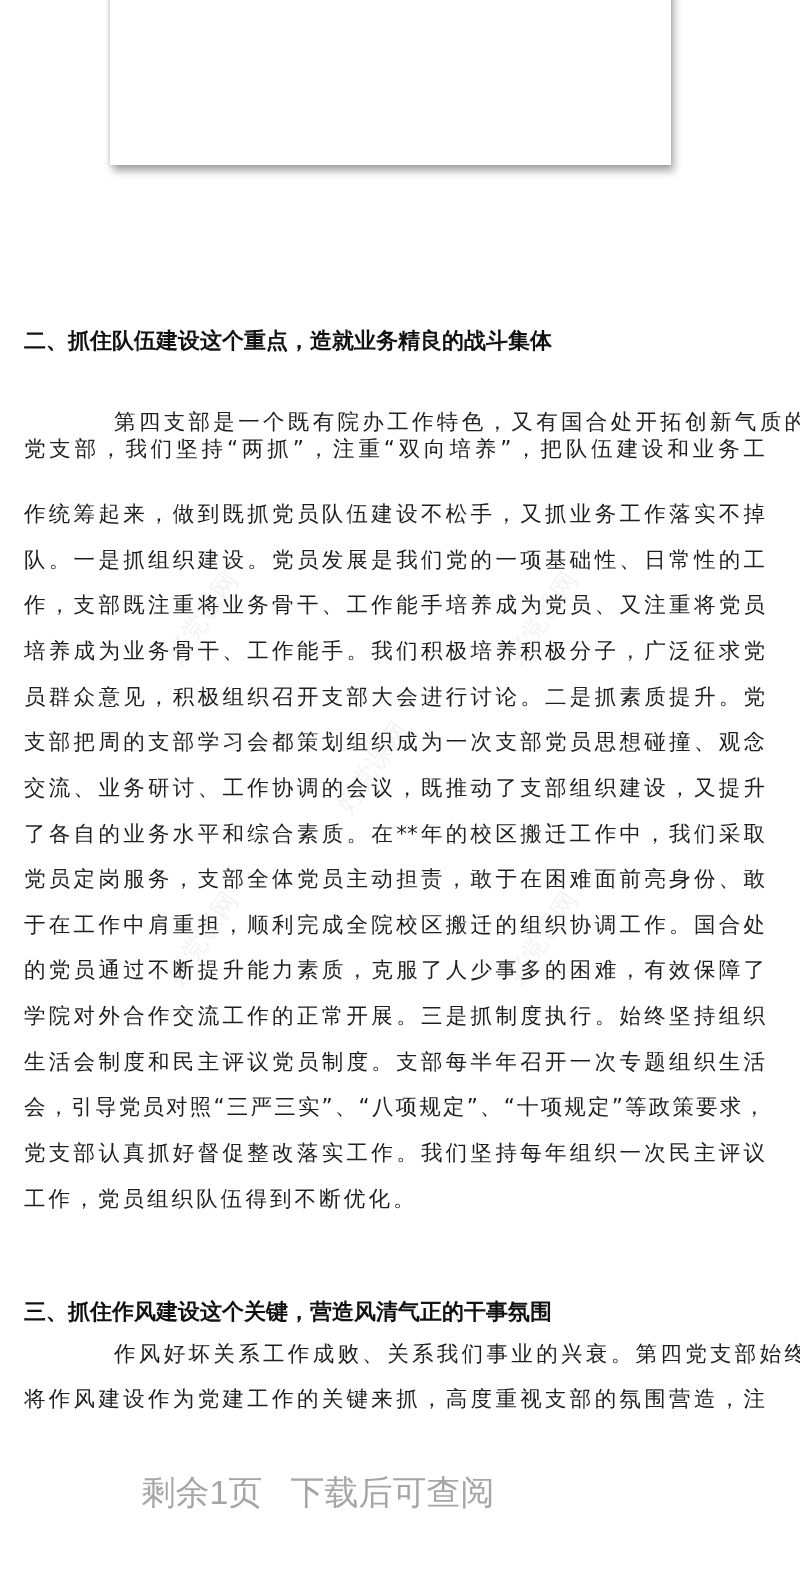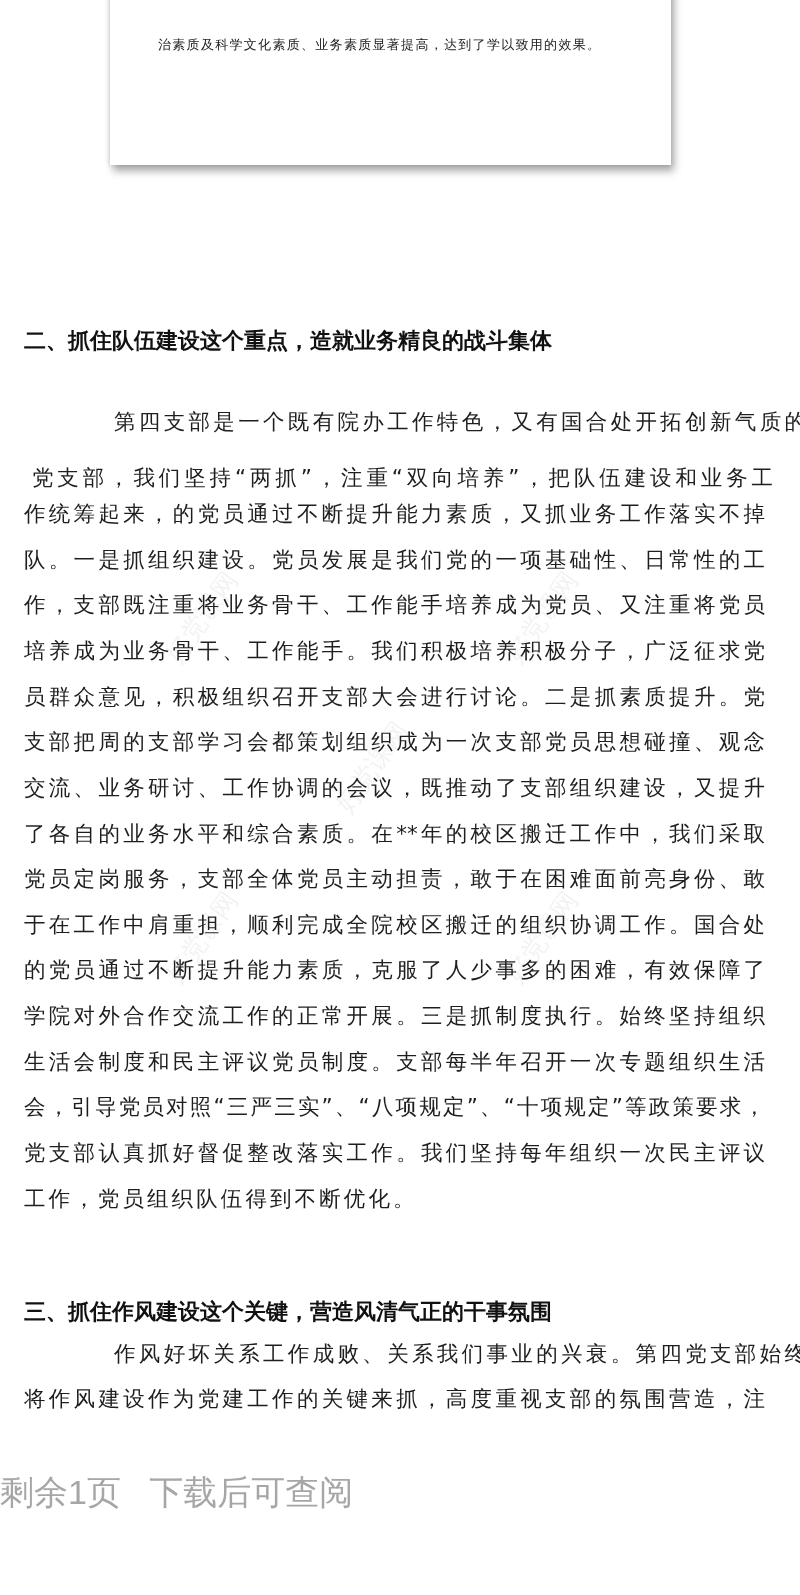--- a/index.html
+++ b/index.html
@@ -25,46 +25,45 @@
   .line {
     position: absolute; left: 24px; width: 741px; height: 30px;
     font-size: 21.5px; color: #1e1e1e; white-space: nowrap;
     text-align: justify; text-align-last: justify;
     font-family: "DejaVu Sans", sans-serif;
   }
   .line.indent { left: 66px; width: 692px; margin-left: 48px; }
   .line.last { text-align-last: left; letter-spacing: 3.1px; }
   .more {
     position: absolute; left: 0; width: 636px; top: 1470px;
-    text-align: left; font-size: 34px; color: #a6a6a6;
+    text-align: center; font-size: 34px; color: #a6a6a6;
     font-family: "Liberation Sans", sans-serif; white-space: pre;
   }
   .wm {
     position: absolute; font-size: 26px; color: rgba(0,0,0,0.05);
     transform: rotate(-55deg); white-space: nowrap; pointer-events: none;
   }
 </style>
 </head>
 <body>
 
 <div class="wm" style="left:150px; top:600px;">好党课网</div>
 <div class="wm" style="left:490px; top:600px;">好党课网</div>
 <div class="wm" style="left:320px; top:750px;">好党课网</div>
 <div class="wm" style="left:150px; top:920px;">好党课网</div>
 <div class="wm" style="left:490px; top:920px;">好党课网</div>
 
 <div class="card">
-  <div class="card-line" style="top:56px;">治素质及科学文化素质、业务素质显著提高，达到了学以致用的效果。</div>
 </div>
 
 <div class="heading" style="top:326px;font-family:Liberation Serif, serif;">二、抓住队伍建设这个重点，造就业务精良的战斗集体</div>
 
 <div class="line indent" style="top:407px;">第四支部是一个既有院办工作特色，又有国合处开拓创新气质的</div>
-<div class="line" style="top:463px;margin-left:8px;">党支部，我们坚持“两抓”，注重“双向培养”，把队伍建设和业务工</div>
-<div class="line" style="top:499px;">作统筹起来，的党员通过不断提升能力素质，又抓业务工作落实不掉</div>
+<div class="line" style="top:434px;">党支部，我们坚持“两抓”，注重“双向培养”，把队伍建设和业务工</div>
+<div class="line" style="top:499px;">作统筹起来，做到既抓党员队伍建设不松手，又抓业务工作落实不掉</div>
 <div class="line" style="top:545px;">队。一是抓组织建设。党员发展是我们党的一项基础性、日常性的工</div>
 <div class="line" style="top:590px;">作，支部既注重将业务骨干、工作能手培养成为党员、又注重将党员</div>
 <div class="line" style="top:636px;">培养成为业务骨干、工作能手。我们积极培养积极分子，广泛征求党</div>
 <div class="line" style="top:682px;">员群众意见，积极组织召开支部大会进行讨论。二是抓素质提升。党</div>
 <div class="line" style="top:727px;">支部把周的支部学习会都策划组织成为一次支部党员思想碰撞、观念</div>
 <div class="line" style="top:773px;">交流、业务研讨、工作协调的会议，既推动了支部组织建设，又提升</div>
 <div class="line" style="top:819px;">了各自的业务水平和综合素质。在**年的校区搬迁工作中，我们采取</div>
 <div class="line" style="top:864px;">党员定岗服务，支部全体党员主动担责，敢于在困难面前亮身份、敢</div>
 <div class="line" style="top:910px;">于在工作中肩重担，顺利完成全院校区搬迁的组织协调工作。国合处</div>
 <div class="line" style="top:955px;">的党员通过不断提升能力素质，克服了人少事多的困难，有效保障了</div>

